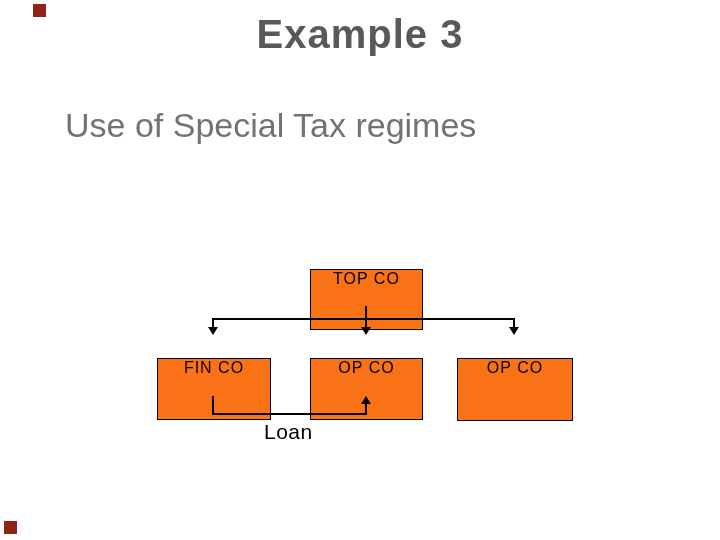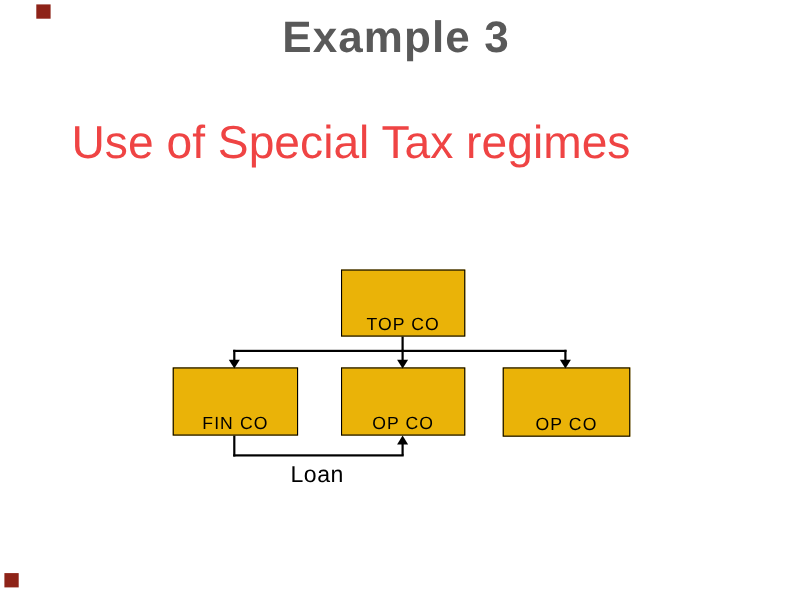--- a/index.html
+++ b/index.html
@@ -36,36 +36,37 @@
     font-size: 40px;
     font-weight: bold;
     letter-spacing: 1px;
     color: #595959;
     white-space: nowrap;
   }
   .subtitle {
     position: absolute;
     left: 65px;
     top: 106px;
-    font-size: 42px;
+    font-size: 34px;
     font-weight: normal;
-    color: #ef4444;
+    color: #737373;
     white-space: nowrap;
   }
 
   .diagram { position: absolute; left: 0; top: 0; width: 720px; height: 540px; }
 
   .node {
     position: absolute;
     box-sizing: border-box;
-    background: #eab308;
+    background: #f97316;
     border: 1.5px solid #000000;
     display: flex;
-    align-items: flex-end;
+    align-items: flex-start;
     justify-content: center;
+    margin-top: 24px;
   }
   .node span {
     font-size: 16px;
     letter-spacing: 1px;
     color: #000000;
     white-space: nowrap;
   }
   .node-top-co  { left: 310px; top: 245px; width: 113px; height: 61px; }
   .node-fin-co  { left: 157px; top: 334px; width: 114px; height: 62px; }
   .node-op-co-1 { left: 310px; top: 334px; width: 113px; height: 62px; }

